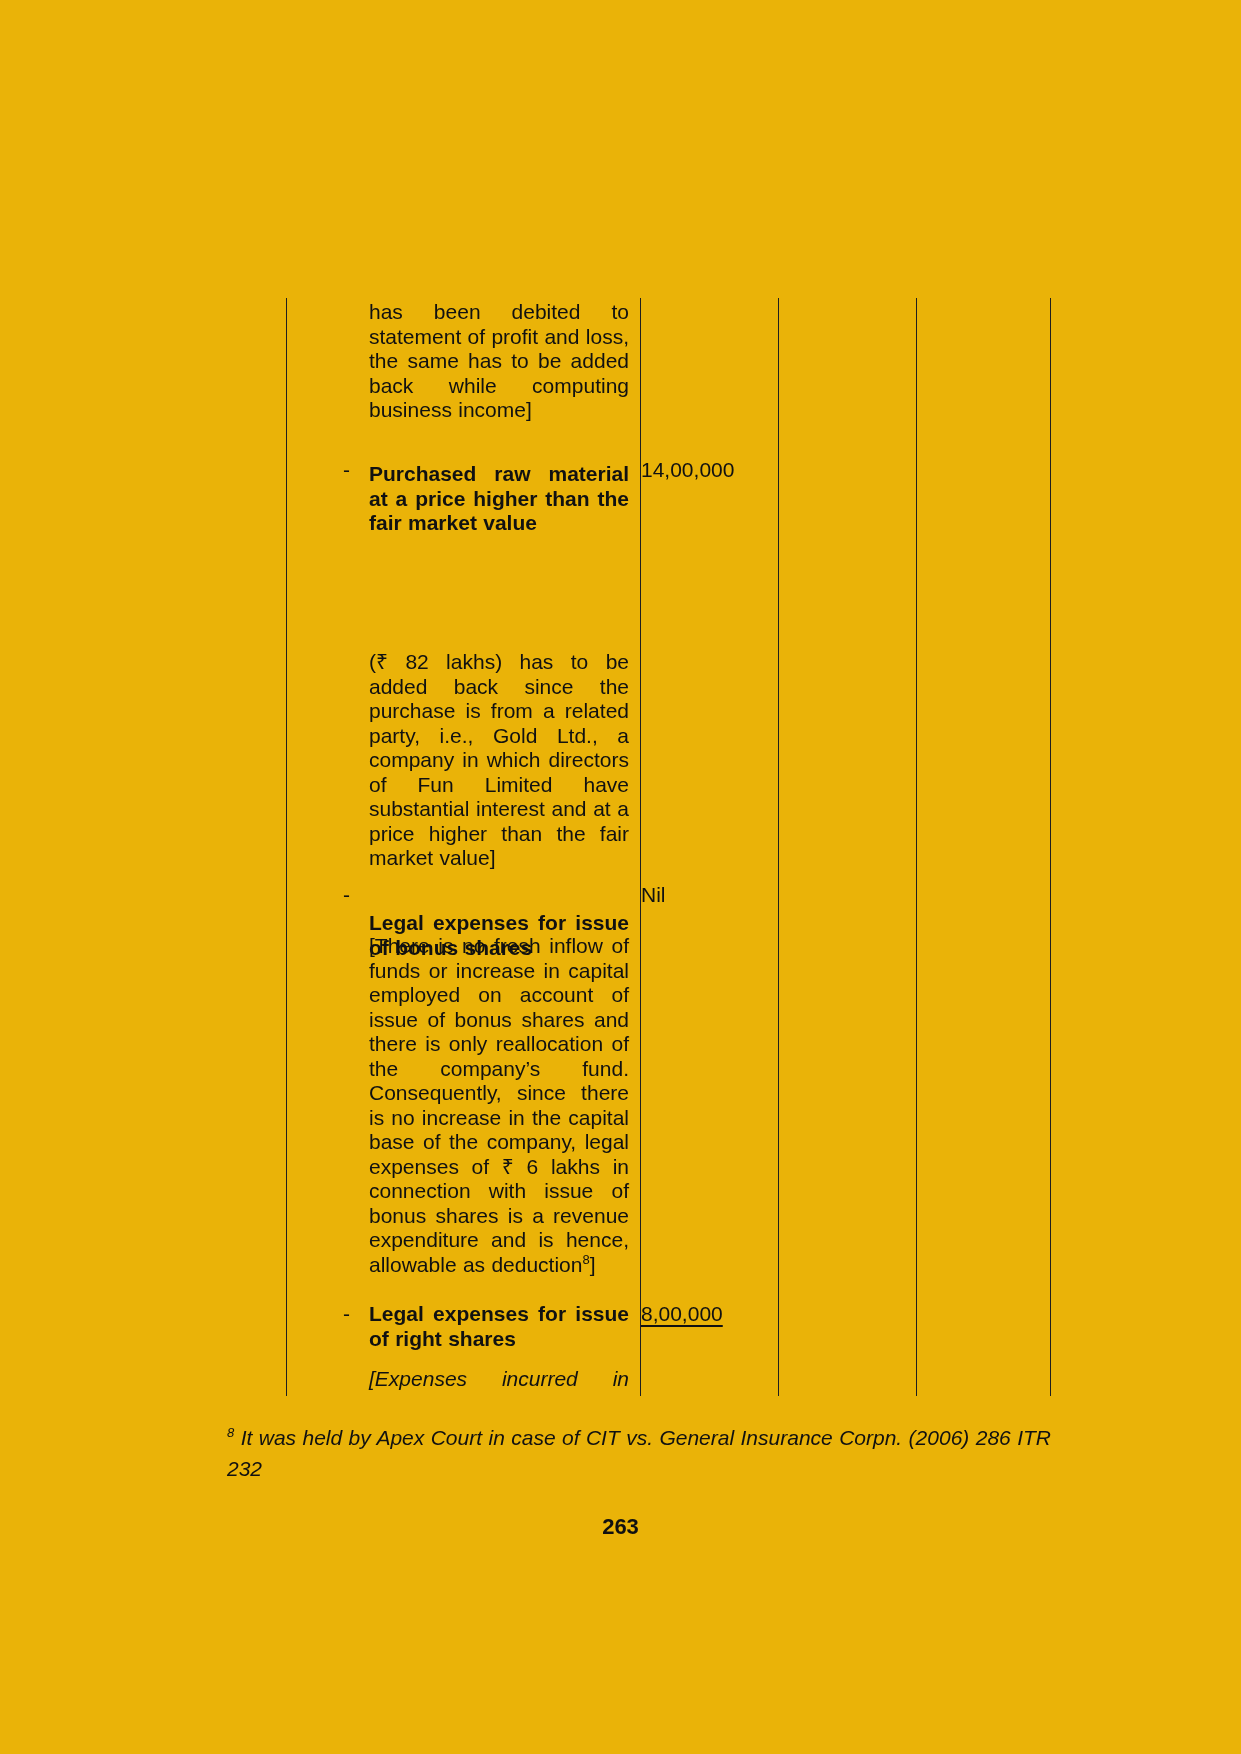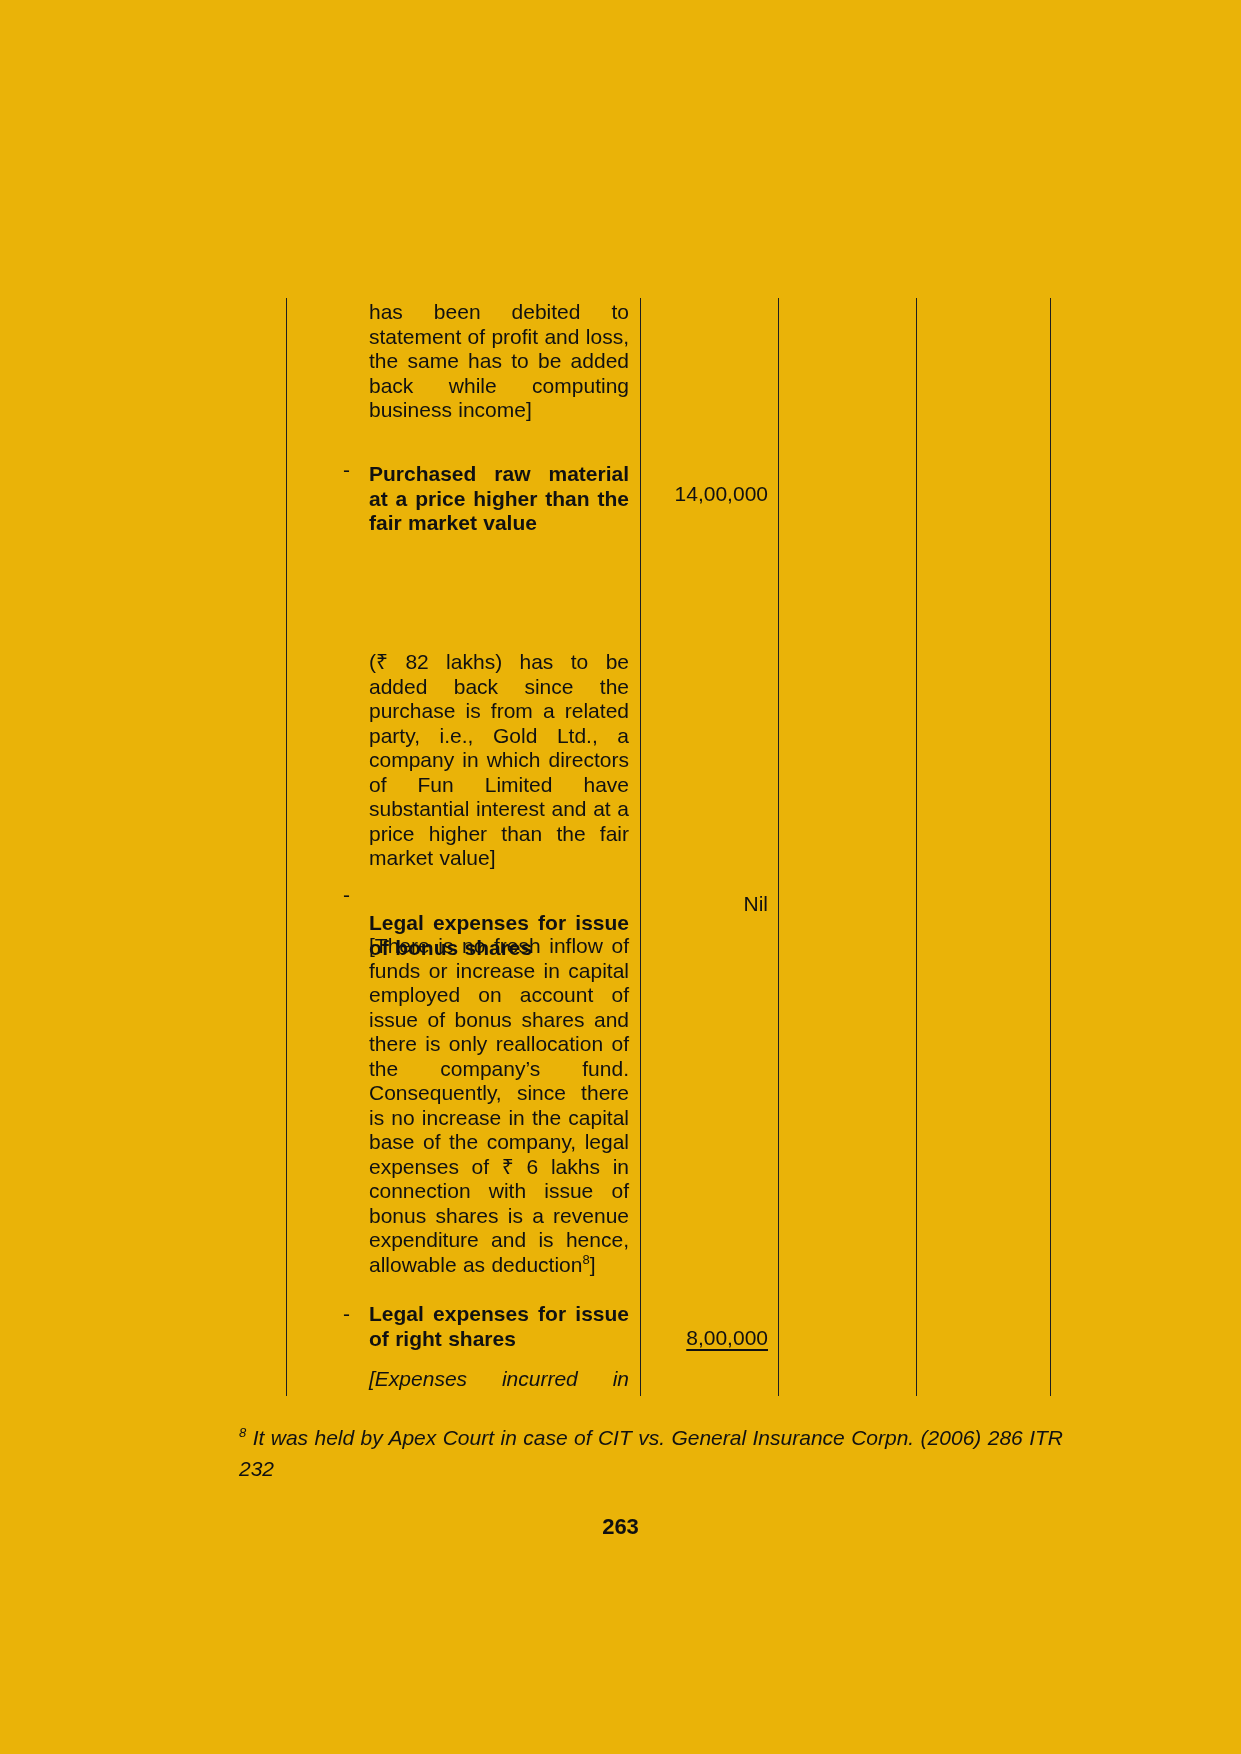--- a/index.html
+++ b/index.html
@@ -37,37 +37,35 @@
     word-spacing:0.5px;
   }
   .bold { font-weight:bold; }
   .dash {
     position:absolute; left:56px; width:20px;
     font-size:21px; line-height:24.5px;
   }
   .amt {
     position:absolute; left:0; width:100%;
     padding-right:10px; box-sizing:border-box;
-    text-align:right;
-    font-size:21px; line-height:24.5px;margin-top:24px;
+    font-size:21px; line-height:24.5px;
   }
   .u {
     text-decoration:underline;
     text-underline-offset:4px;
     text-decoration-thickness:1.5px;
   }
   sup { font-size:13px; line-height:0; }
   .justify-last { text-align-last:justify;font-style:italic; }
 
   .footnote {
     position:absolute; left:227px; top:1422px; width:824px;
     font-style:italic;
     font-size:21px; line-height:31px;
     text-align:justify;
-    margin-left:12px;
   }
   .footnote sup { font-size:13px; }
   .pageno {
     position:absolute; left:0; top:1514px; width:100%;
     text-align:center;
     font-weight:bold; font-size:22px;
   }
 </style>
 </head>
 <body>
@@ -91,21 +89,21 @@
       <div class="blk" style="top:636px"><span>[There is no fresh inflow of funds or increase in capital employed on account of issue of bonus shares and there is only reallocation of the company’s fund. Consequently, since there is no increase in the capital base of the company, legal expenses of ₹ 6 lakhs in connection with issue of bonus shares is a revenue expenditure and is hence, allowable as deduction</span><sup>8</sup><span>]</span></div>
 
       <span class="dash" style="top:1004px">-</span>
       <div class="blk bold" style="top:1004px">Legal expenses for issue of right shares</div>
 
       <div class="blk justify-last" style="top:1069px">[Expenses incurred in</div>
     </div>
 
     <div class="col col-a">
       <div class="amt" style="top:160px">14,00,000</div>
-      <div class="amt" style="top:570px">Nil</div>
+      <div class="amt" style="top:585px">Nil</div>
       <div class="amt" style="top:1004px"><span class="u">8,00,000</span></div>
     </div>
 
     <div class="col col-b"></div>
 
     <div class="col col-c"></div>
 
   </div>
 
   <div class="footnote"><sup>8</sup> <span>It was held by Apex Court in case of CIT vs. General Insurance Corpn. (2006) 286 ITR 232</span></div>

